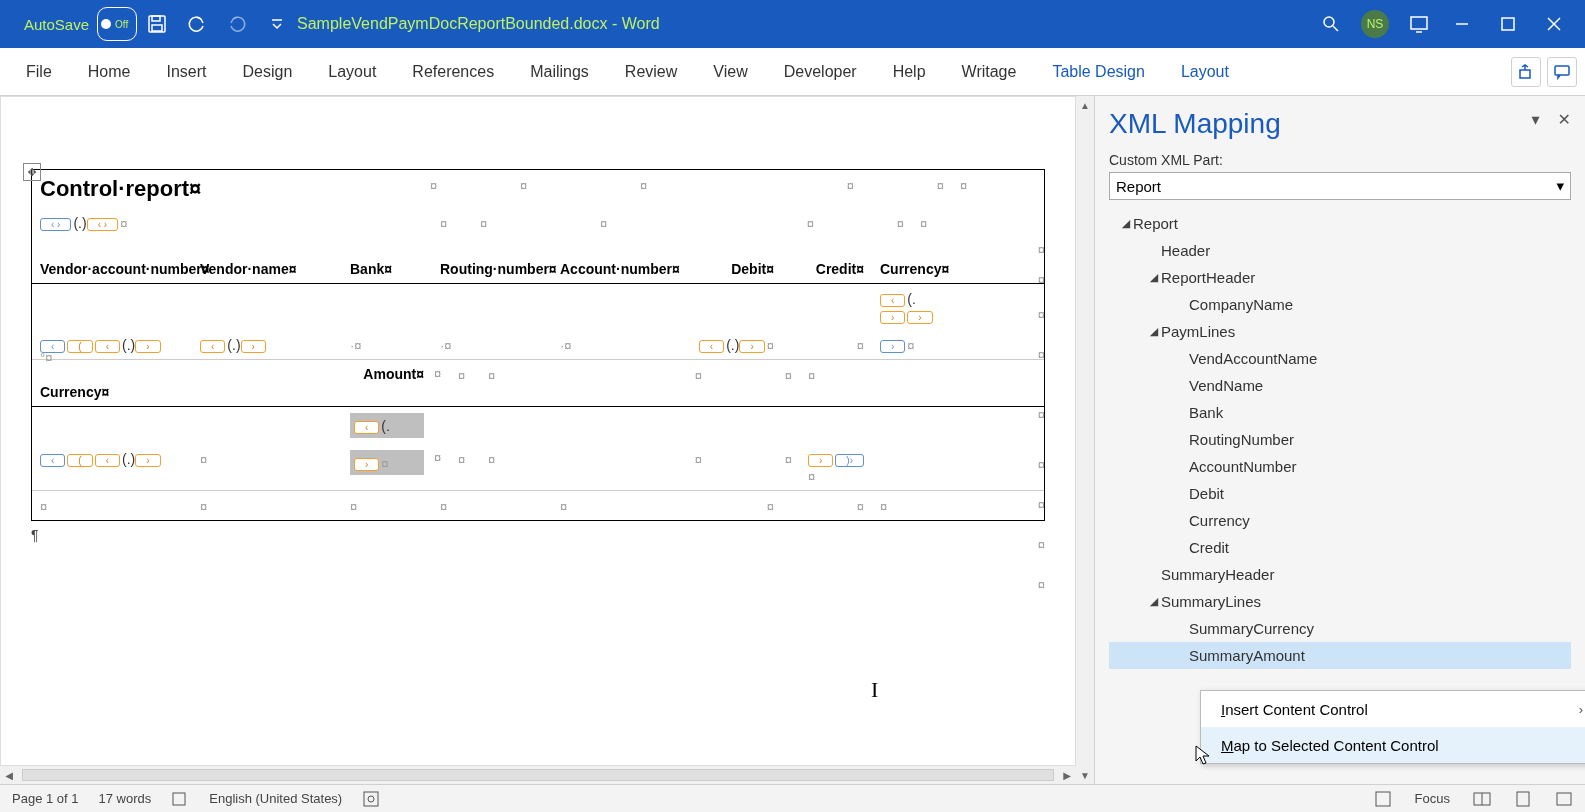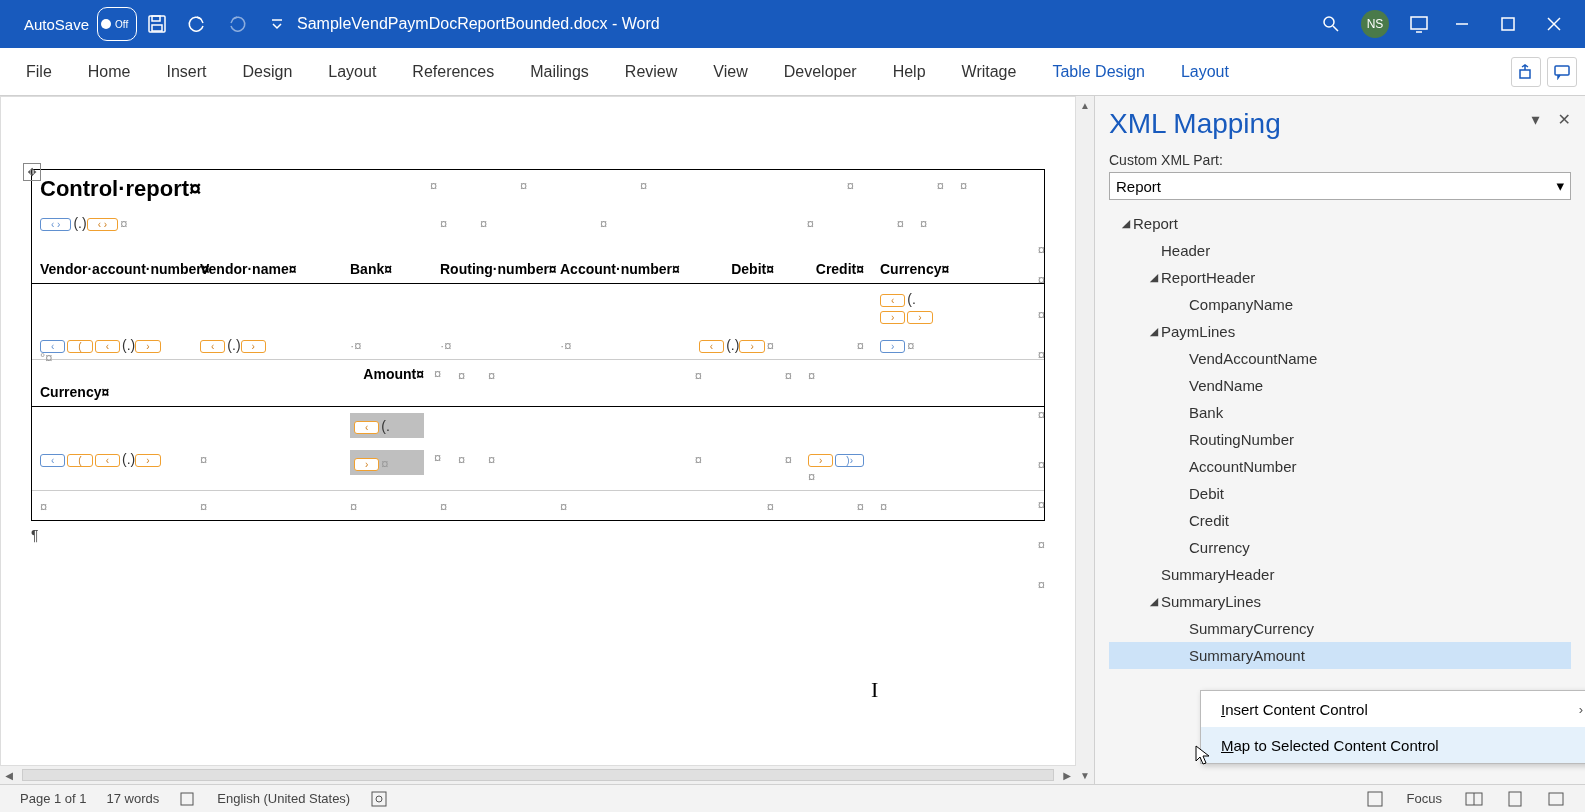--- a/index.html
+++ b/index.html
@@ -1,19 +1,19 @@
 <!DOCTYPE html>
 <html><head>
 <meta charset="utf-8">
 <style>
 * { margin:0; padding:0; box-sizing:border-box; font-family:"Segoe UI",Arial,sans-serif; }
 body { width:1585px; height:812px; background:#fff; overflow:hidden; position:relative; }
 
 
-.titlebar { height:48px; background:#185abd; display:flex; align-items:center; color:#ffffff; padding:0 8px; }
+.titlebar { height:48px; background:#185abd; display:flex; align-items:center; color:#bef264; padding:0 8px; }
 .autosave { display:flex; align-items:center; gap:8px; font-size:15px; margin-left:16px; }
 .toggle { width:40px; height:18px; border:1.5px solid #fff; border-radius:10px; display:flex; align-items:center; padding:16px 3px; gap:4px; font-size:10px; }
 .toggle-knob { width:10px; height:10px; background:#fff; border-radius:50%; }
 .tb-btn { width:40px; height:40px; display:flex; align-items:center; justify-content:center; cursor:pointer; }
 .tb-btn svg { stroke:#fff; fill:none; stroke-width:1.5; }
 .title-center { flex:1; text-align:left; font-size:16px; }
 .user-badge { width:28px; height:28px; background:#4a7a4a; border-radius:50%; display:flex; align-items:center; justify-content:center; font-size:12px; margin:0 10px; }
 .win-btns { display:flex; }
 .win-btn { width:46px; height:40px; display:flex; align-items:center; justify-content:center; cursor:pointer; }
 
@@ -67,21 +67,21 @@
 .ind0{padding-left:10px;} .ind1{padding-left:38px;} .ind2{padding-left:66px;}
 
 
 .ctx-menu { position:absolute; left:1200px; top:690px; width:404px; background:#fff; border:1px solid #bbb; box-shadow:2px 2px 6px rgba(0,0,0,.2); z-index:10; }
 .ctx-item { height:36px; display:flex; align-items:center; padding:0 20px; font-size:15px; justify-content:space-between; }
 .ctx-item.hover { background:#e5f1fb; }
 .ctx-item .sub { font-size:13px; color:#555; }
 .cursor-arrow { position:absolute; left:1195px; top:745px; z-index:20; }
 
 
-.statusbar { position:absolute; bottom:0; left:0; right:0; height:28px; background:#f3f3f3; border-top:1px solid #d0d0d0; display:flex; align-items:center; padding:0 20px; font-size:13px; color:#444; gap:20px; }
+.statusbar { position:absolute; bottom:0; left:0; right:0; height:28px; background:#f3f3f3; border-top:1px solid #d0d0d0; display:flex; align-items:center; padding:0 12px; font-size:13px; color:#444; gap:20px; }
 .status-right { margin-left:auto; display:flex; gap:23px; align-items:center; }
 .sb-icon { width:18px; height:18px; }
 
 .narrow-col { width:18px; padding:4px 2px; }
 </style>
 </head>
 <body>
 
 <div class="titlebar">
   <div class="autosave">
@@ -368,25 +368,25 @@
       <div class="tree-row ind2">
           <span class="tree-arrow"></span>
           <span>AccountNumber</span>
         </div>
       <div class="tree-row ind2">
           <span class="tree-arrow"></span>
           <span>Debit</span>
         </div>
       <div class="tree-row ind2">
           <span class="tree-arrow"></span>
+          <span>Currency</span>
+        </div>
+      <div class="tree-row ind2">
+          <span class="tree-arrow"></span>
           <span>Credit</span>
-        </div>
-      <div class="tree-row ind2">
-          <span class="tree-arrow"></span>
-          <span>Currency</span>
         </div>
       <div class="tree-row ind1">
           <span class="tree-arrow"></span>
           <span>SummaryHeader</span>
         </div>
       <div class="tree-row ind1">
           <span class="tree-arrow">◢</span>
           <span>SummaryLines</span>
         </div>
       <div class="tree-row ind2">

